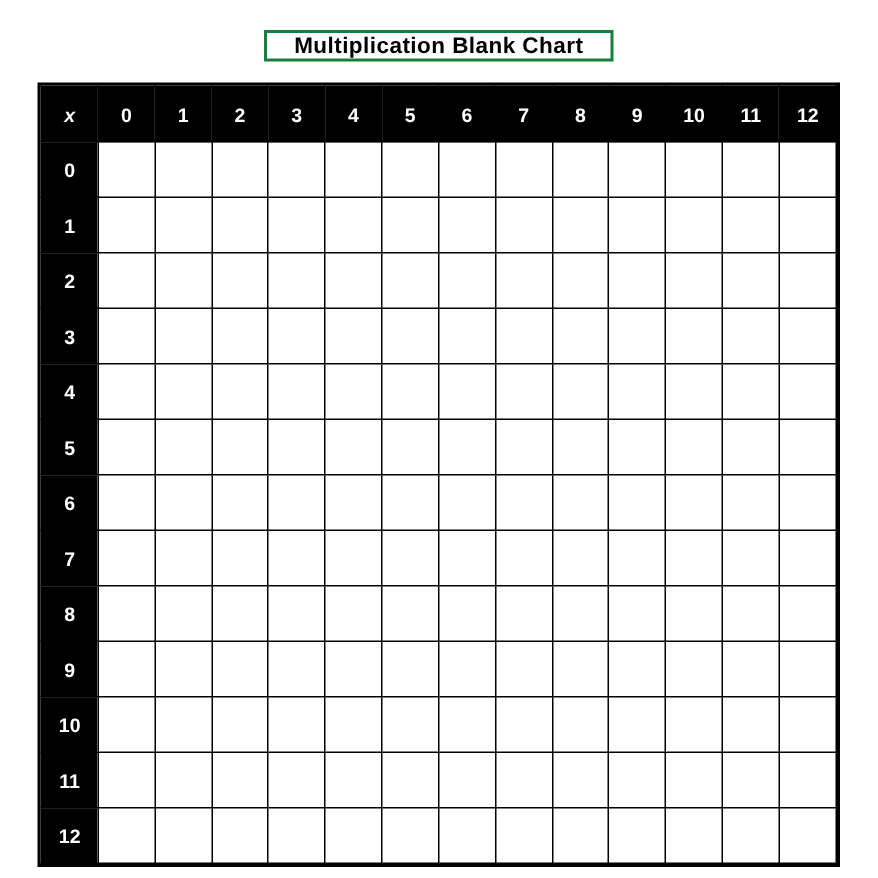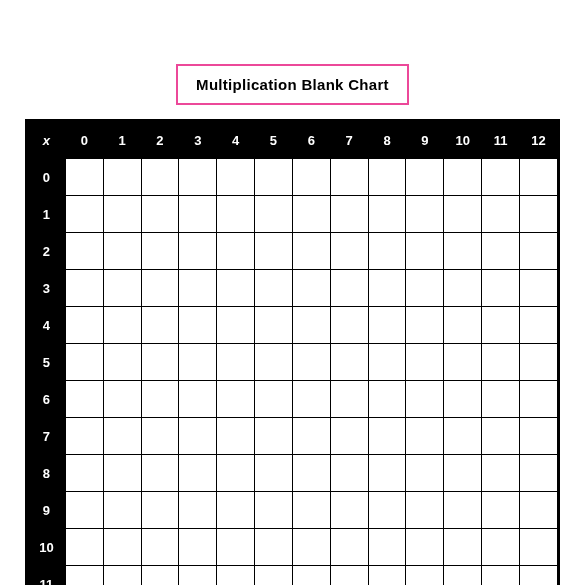--- a/index.html
+++ b/index.html
@@ -9,27 +9,26 @@
       width: 585px;
       height: 585px;
       display: flex;
       flex-direction: column;
       align-items: center;
       font-family: Arial, sans-serif;
       padding: 20px 25px 20px 25px;
     }
 
     .title-box {
-      border: 2px solid #ec4899;
-      padding: 10px 18px;
+      border: 2px solid #15803d;
+      padding: 0 18px;
       margin-bottom: 14px;
       font-size: 15px;
       font-weight: bold;
       letter-spacing: 0.3px;
-      margin-top: 44px;
     }
 
     .chart-container {
       width: 100%;
       border: 2px solid #000;
     }
 
     table {
       border-collapse: collapse;
       width: 100%;

